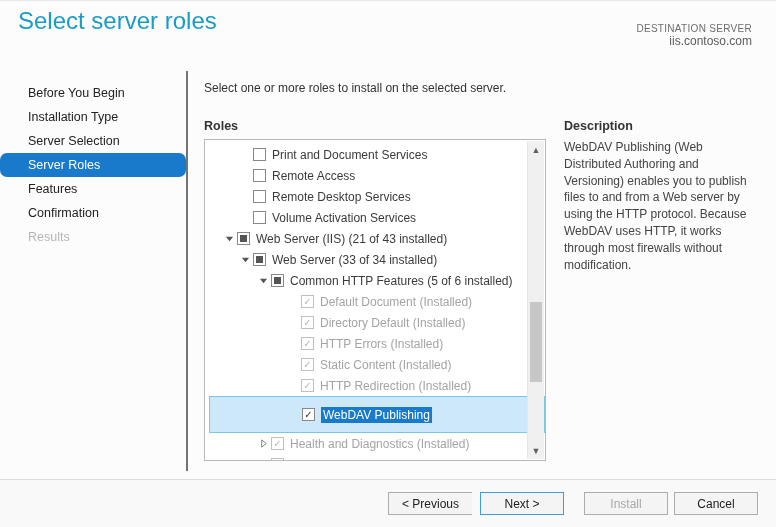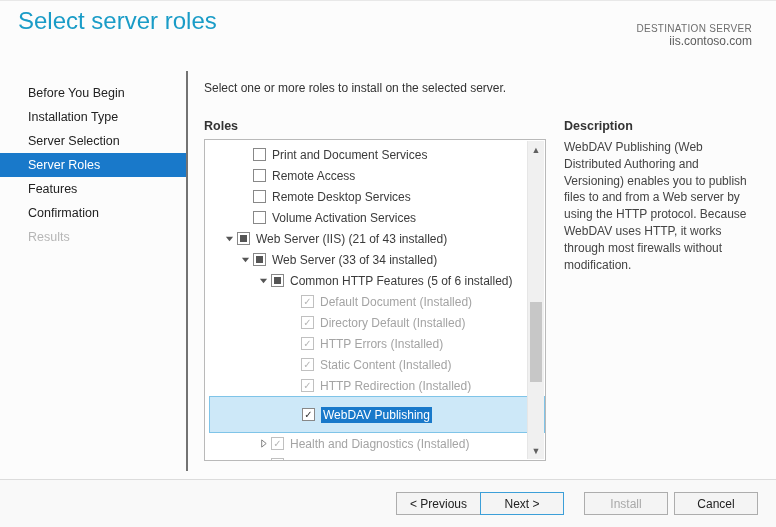--- a/index.html
+++ b/index.html
@@ -25,21 +25,21 @@
   .body {
     display: flex; height: 400px;
   }
   .nav {
     width: 188px; border-right: 2px solid #737373;
     padding-top: 10px;
   }
   .nav-item {
     font-size: 12.5px; padding: 5px 0 5px 28px; color: #222; cursor: pointer;
   }
-  .nav-item.active { background: #1979ca; color: #fff; }
+  .nav-item.active { background: #1979ca; color: #fff; border-radius: 7px; }
   .nav-item.disabled { color: #b6b6b6; cursor: default; }
   .main {
     flex: 1; padding: 10px 14px 0 16px;
     display: flex; flex-direction: column; gap: 8px;
   }
   .instruction { font-size: 12px; color: #333; margin-bottom: 16px; }
   .columns {
     display: flex; gap: 18px; flex: 1; min-height: 0;
   }
   .roles-col { width: 342px; display: flex; flex-direction: column; }
@@ -111,21 +111,21 @@
     display: flex; justify-content: flex-end; align-items: center;
     gap: 6px; padding-right: 18px; background: #f9f9f9;
   }
   .btn {
     min-width: 84px; height: 23px; font-size: 12px;
     border: 1px solid #adadad; background: #f4f4f4; color: #222;
     padding: 0 10px; cursor: pointer;
   }
   .btn.primary { border-color: #3c9fd8; }
   .btn[disabled] { color: #a9a9a9; cursor: default; }
-  .btn-group { display: flex; gap: 0; margin-right: 14px; }
+  .btn-group { display: flex; gap: 8px; margin-right: 14px; }
   .btn-group .btn:first-child { border-right: none; }
 </style>
 </head>
 <body>
 
 <div class="wizard">
 
   <div class="header">
     <div class="page-title">Select server roles</div>
     <div class="dest">

